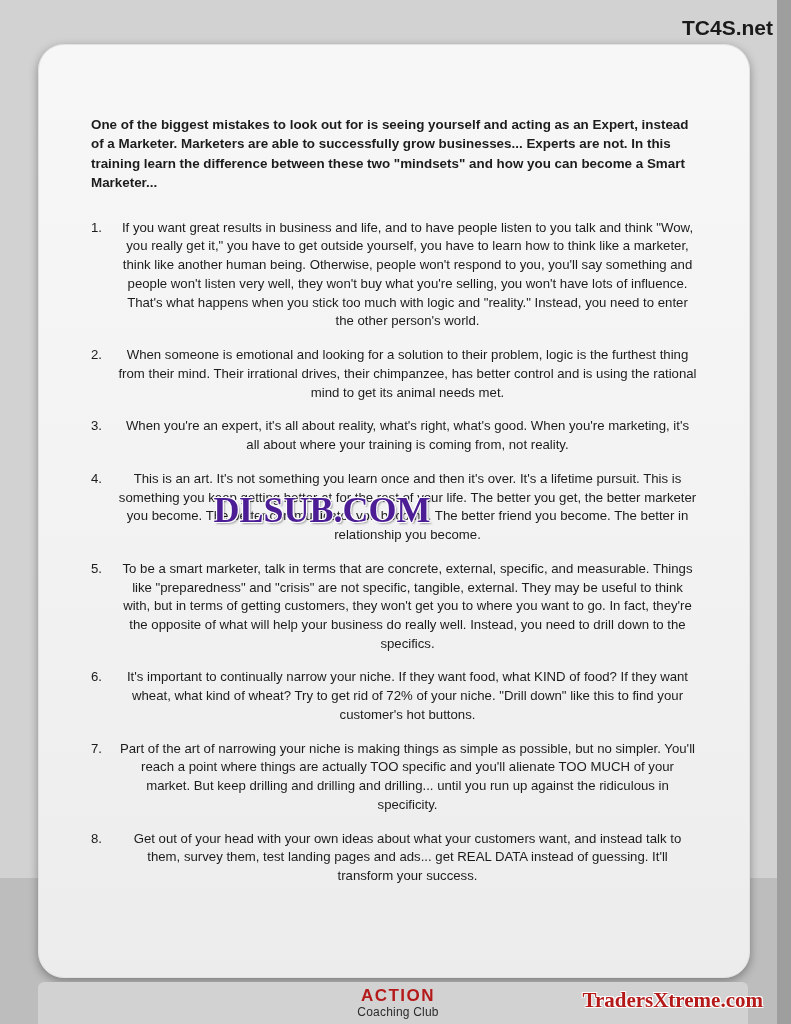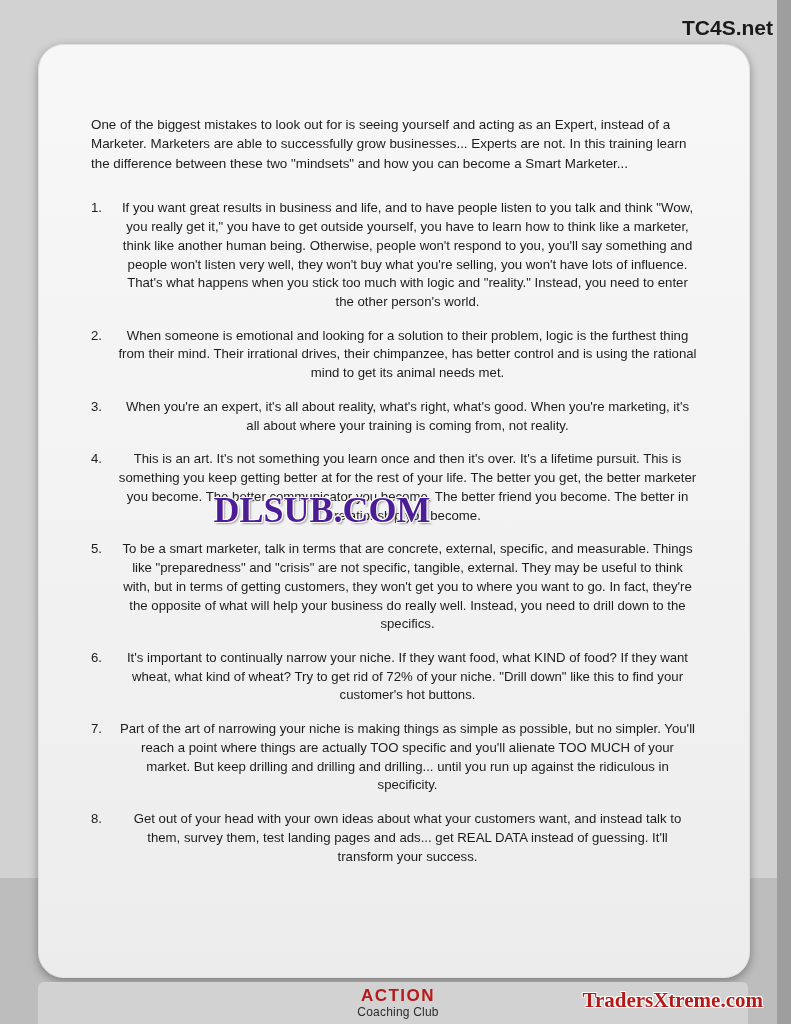--- a/index.html
+++ b/index.html
@@ -73,21 +73,21 @@
     font-weight: bold;
     color: #9e0b0b;
     text-shadow: 1px 1px 0 rgba(0,0,0,0.35);
     max-width: 560px;
     letter-spacing: -0.2px;
   }
 
   .intro {
     margin-top: 24px;
     font-size: 13.4px;
-    font-weight: normal;
+    font-weight: bold;
     line-height: 1.45;
     color: #1c1c1c;
     max-width: 610px;
   }
 
   ol.points {
     margin: 26px 0 0 0;
     padding: 0;
     list-style: none;
     counter-reset: pt;

